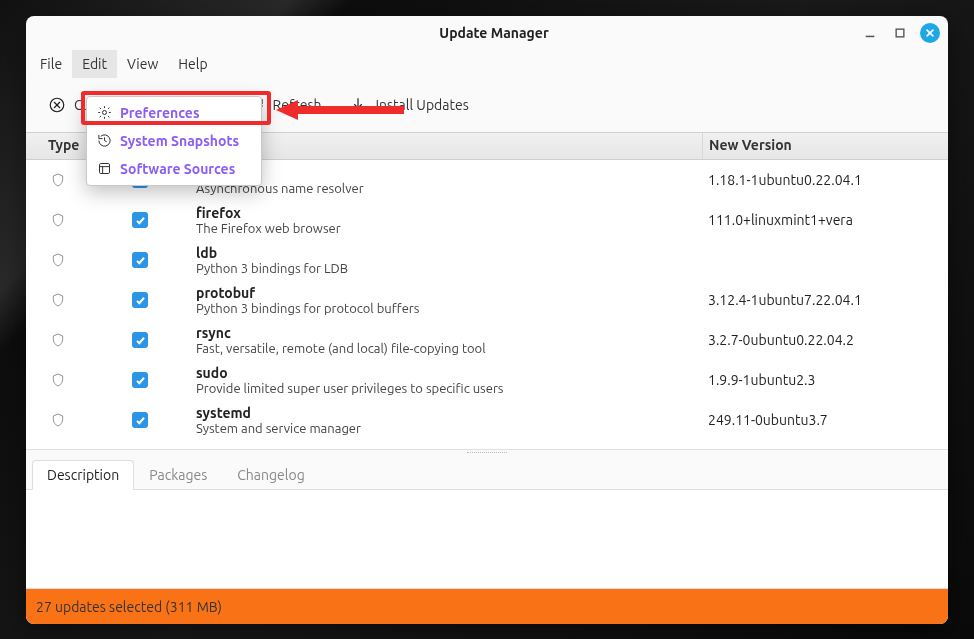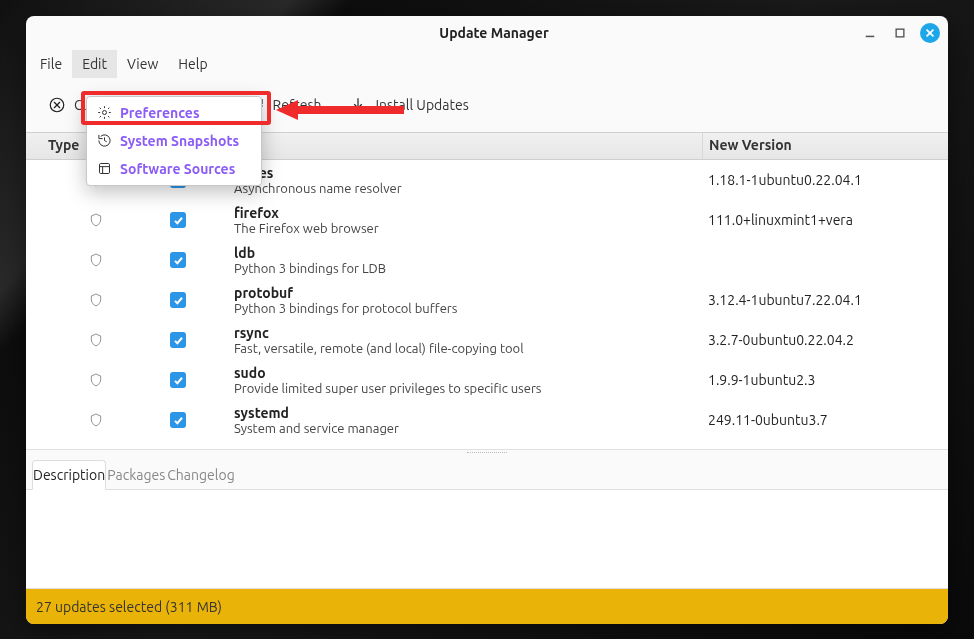--- a/index.html
+++ b/index.html
@@ -72,51 +72,50 @@
 }
 .col-type { width: 64px; padding:4px 22px; border-right:1px solid #d8d8d8;}
 .col-check { width: 100px; border-right:1px solid transparent;}
 .col-name { flex:1; padding:4px 6px;}
 .col-ver { width: 246px; padding:4px 6px; border-left:1px solid #d8d8d8;}
 .updates-body { overflow:auto; flex: 0 0 auto; height: 290px; background:#fff; border-bottom:1px solid #e0e0e0; }
 .row {
   display:flex; align-items:center;
   padding: 4px 0;
   min-height: 40px;
-  margin-left: 38px;
 }
 .row .shield { width:64px; display:flex; justify-content:center; }
 .row .chk { width:100px; display:flex; justify-content:center; }
 .row .namecell { flex:1; padding: 0 6px; }
 .row .namecell .pkg { font-weight:700; color:#222; }
 .row .namecell .desc { color:#444; font-size:13px;}
 .row .vercell { width:246px; padding:0 6px; color:#222;}
 .shield svg{ width:16px; height:18px; fill:none; stroke:#8a8a8a; stroke-width:1.4;}
 .checkbox {
   width:16px; height:16px; border-radius:3px;
   background:#2b95e8; display:flex; align-items:center; justify-content:center;
 }
 .checkbox svg{ width:11px; height:11px; stroke:#fff; stroke-width:2.6; fill:none;}
 .tabs {
   display:flex; gap:0; padding: 4px 6px 0 6px; background:#fafafa;
   border-bottom:1px solid #ddd;
 }
 .tab {
-  padding:6px 0; border:1px solid transparent; border-bottom:none;
+  padding:6px 14px; border:1px solid transparent; border-bottom:none;
   color:#888; cursor:pointer;
   border-top-left-radius:4px; border-top-right-radius:4px;
 }
 .tab.active {
   background:#fff; color:#222; border:1px solid #ddd; border-bottom:1px solid #fff;
   margin-bottom:-1px;
 }
 .tab-content { flex:1; background:#fff; }
 .status {
   height:36px; display:flex; align-items:center; padding:0 10px;
-  border-top:1px solid #e0e0e0; color:#333; background:#eab308;
+  border-top:1px solid #e0e0e0; color:#333; background:#f97316;
   border-bottom-left-radius:8px; border-bottom-right-radius:8px;
 }
 
 .dropdown {
   position:absolute;
   top: 80px; left: 60px;
   width: 176px;
   background:#fff;
   border:1px solid #c8c8c8;
   border-radius:4px;

